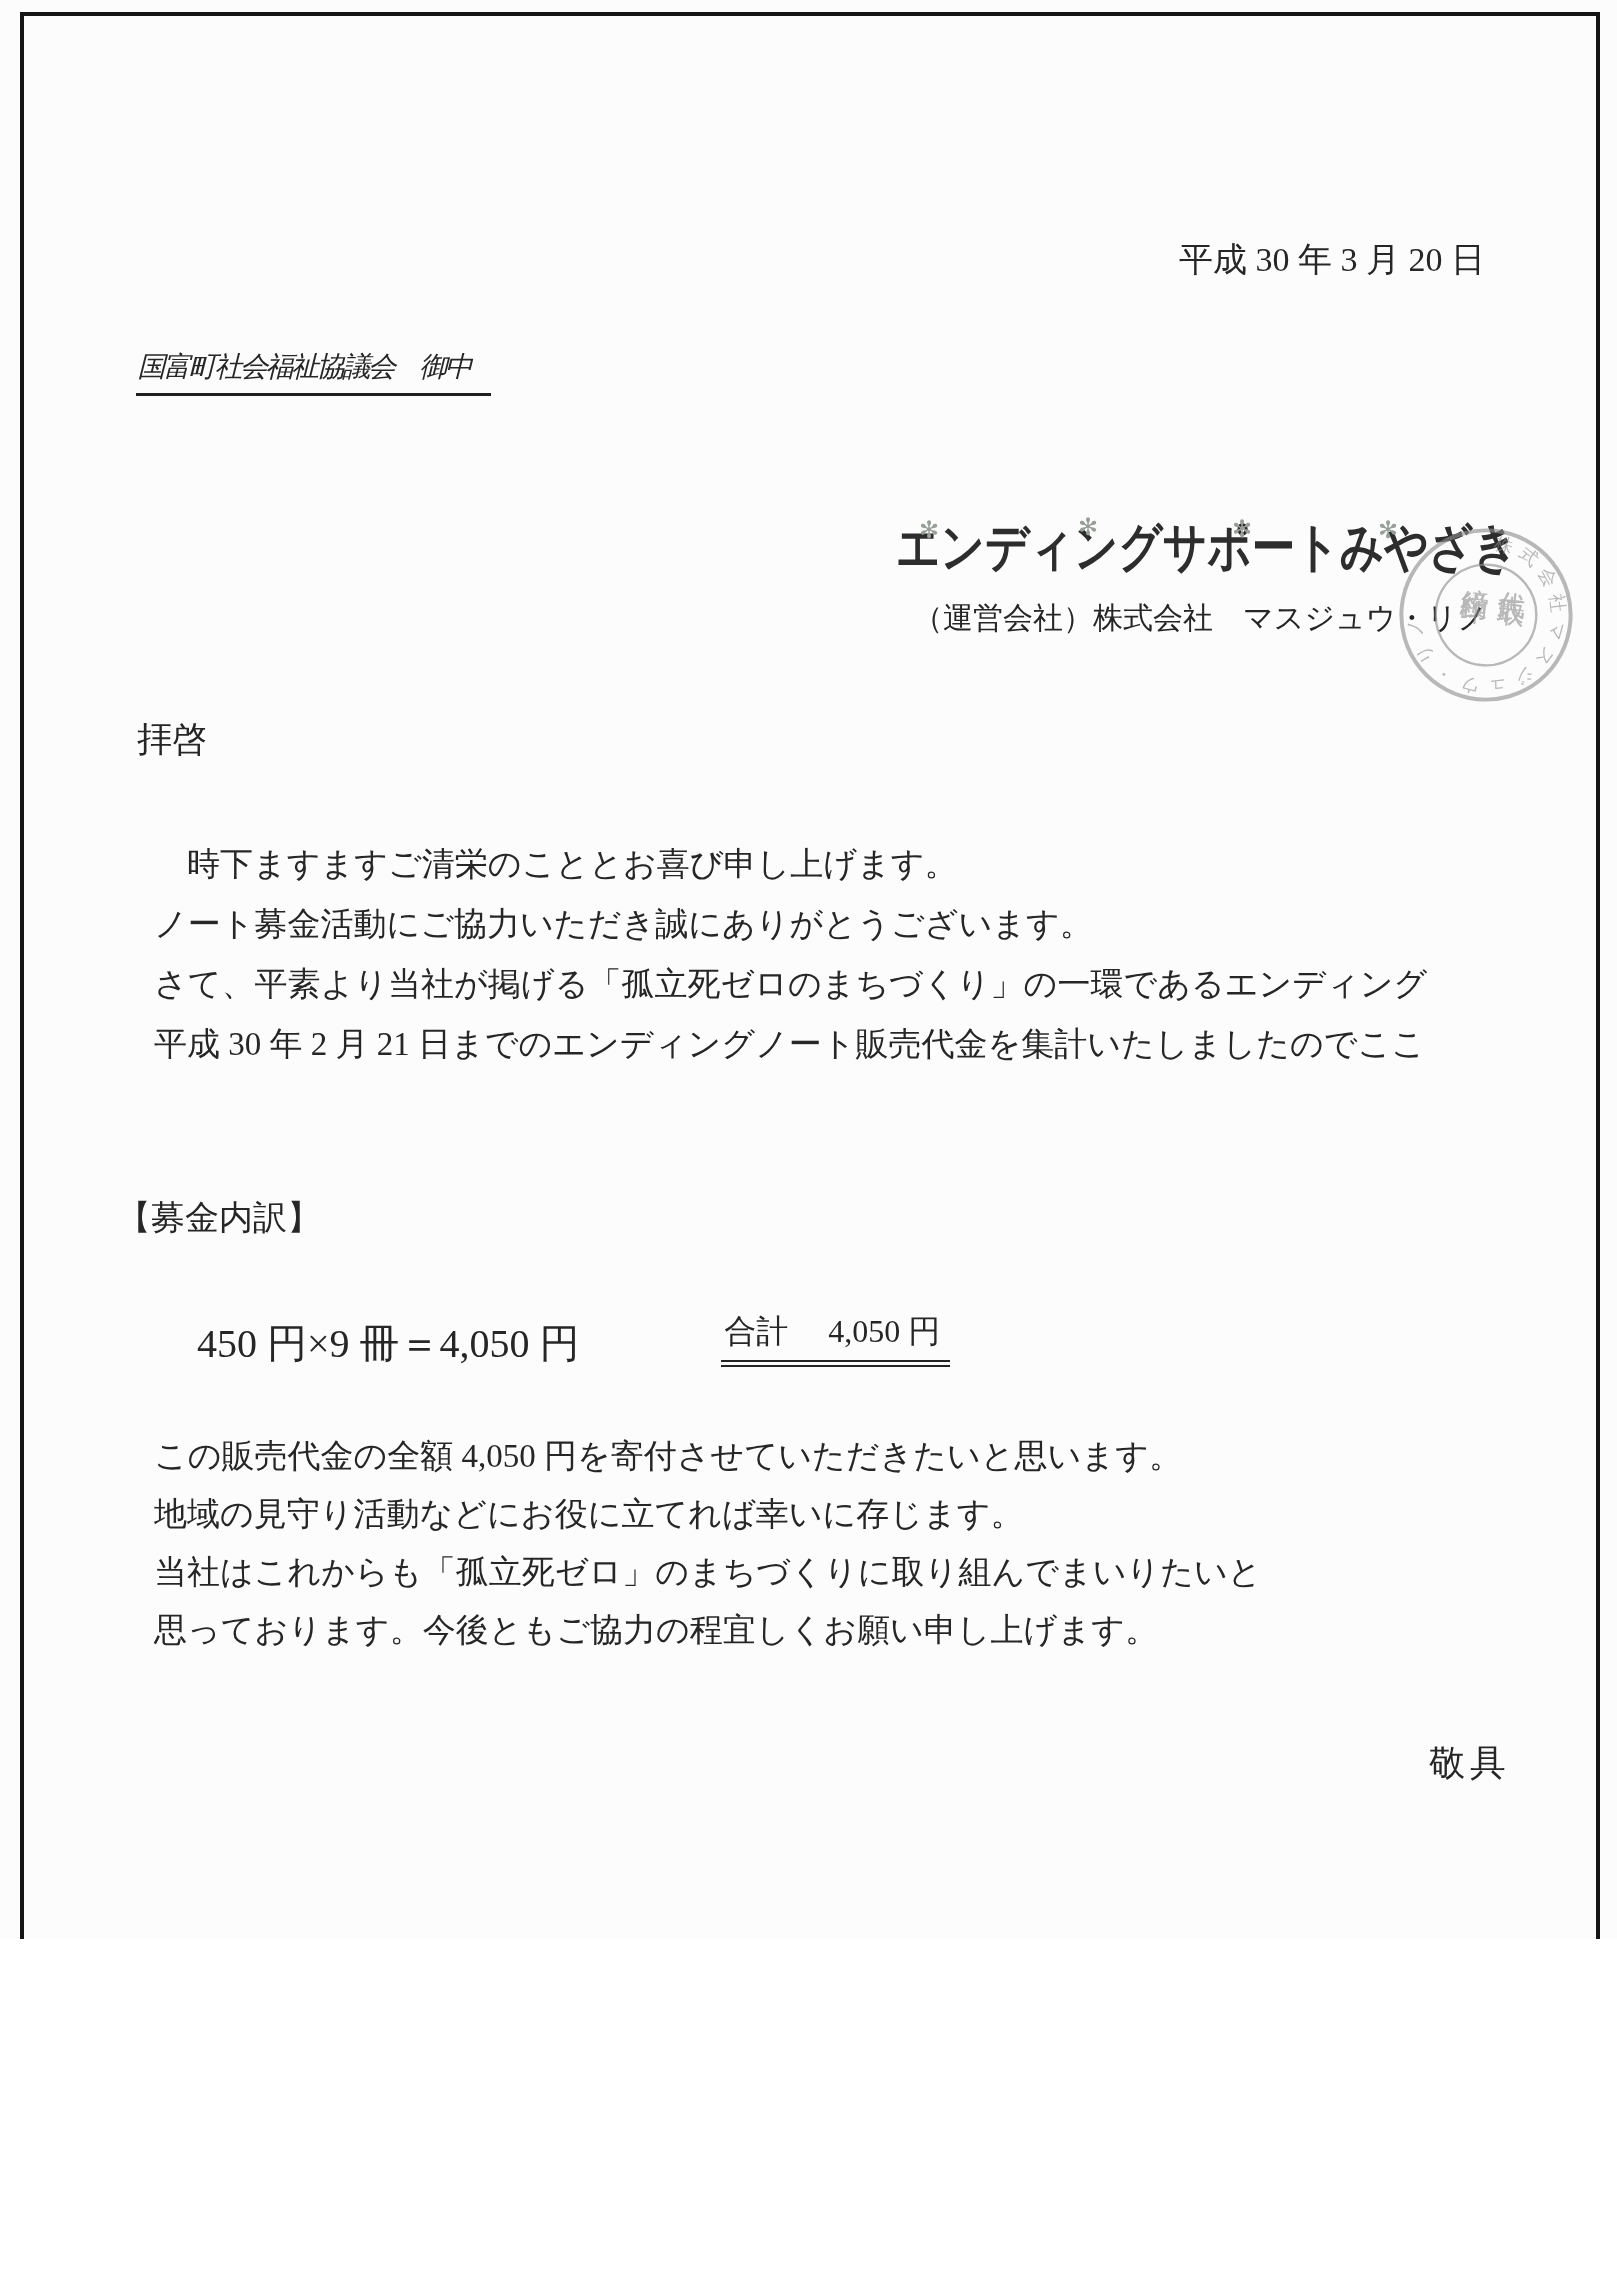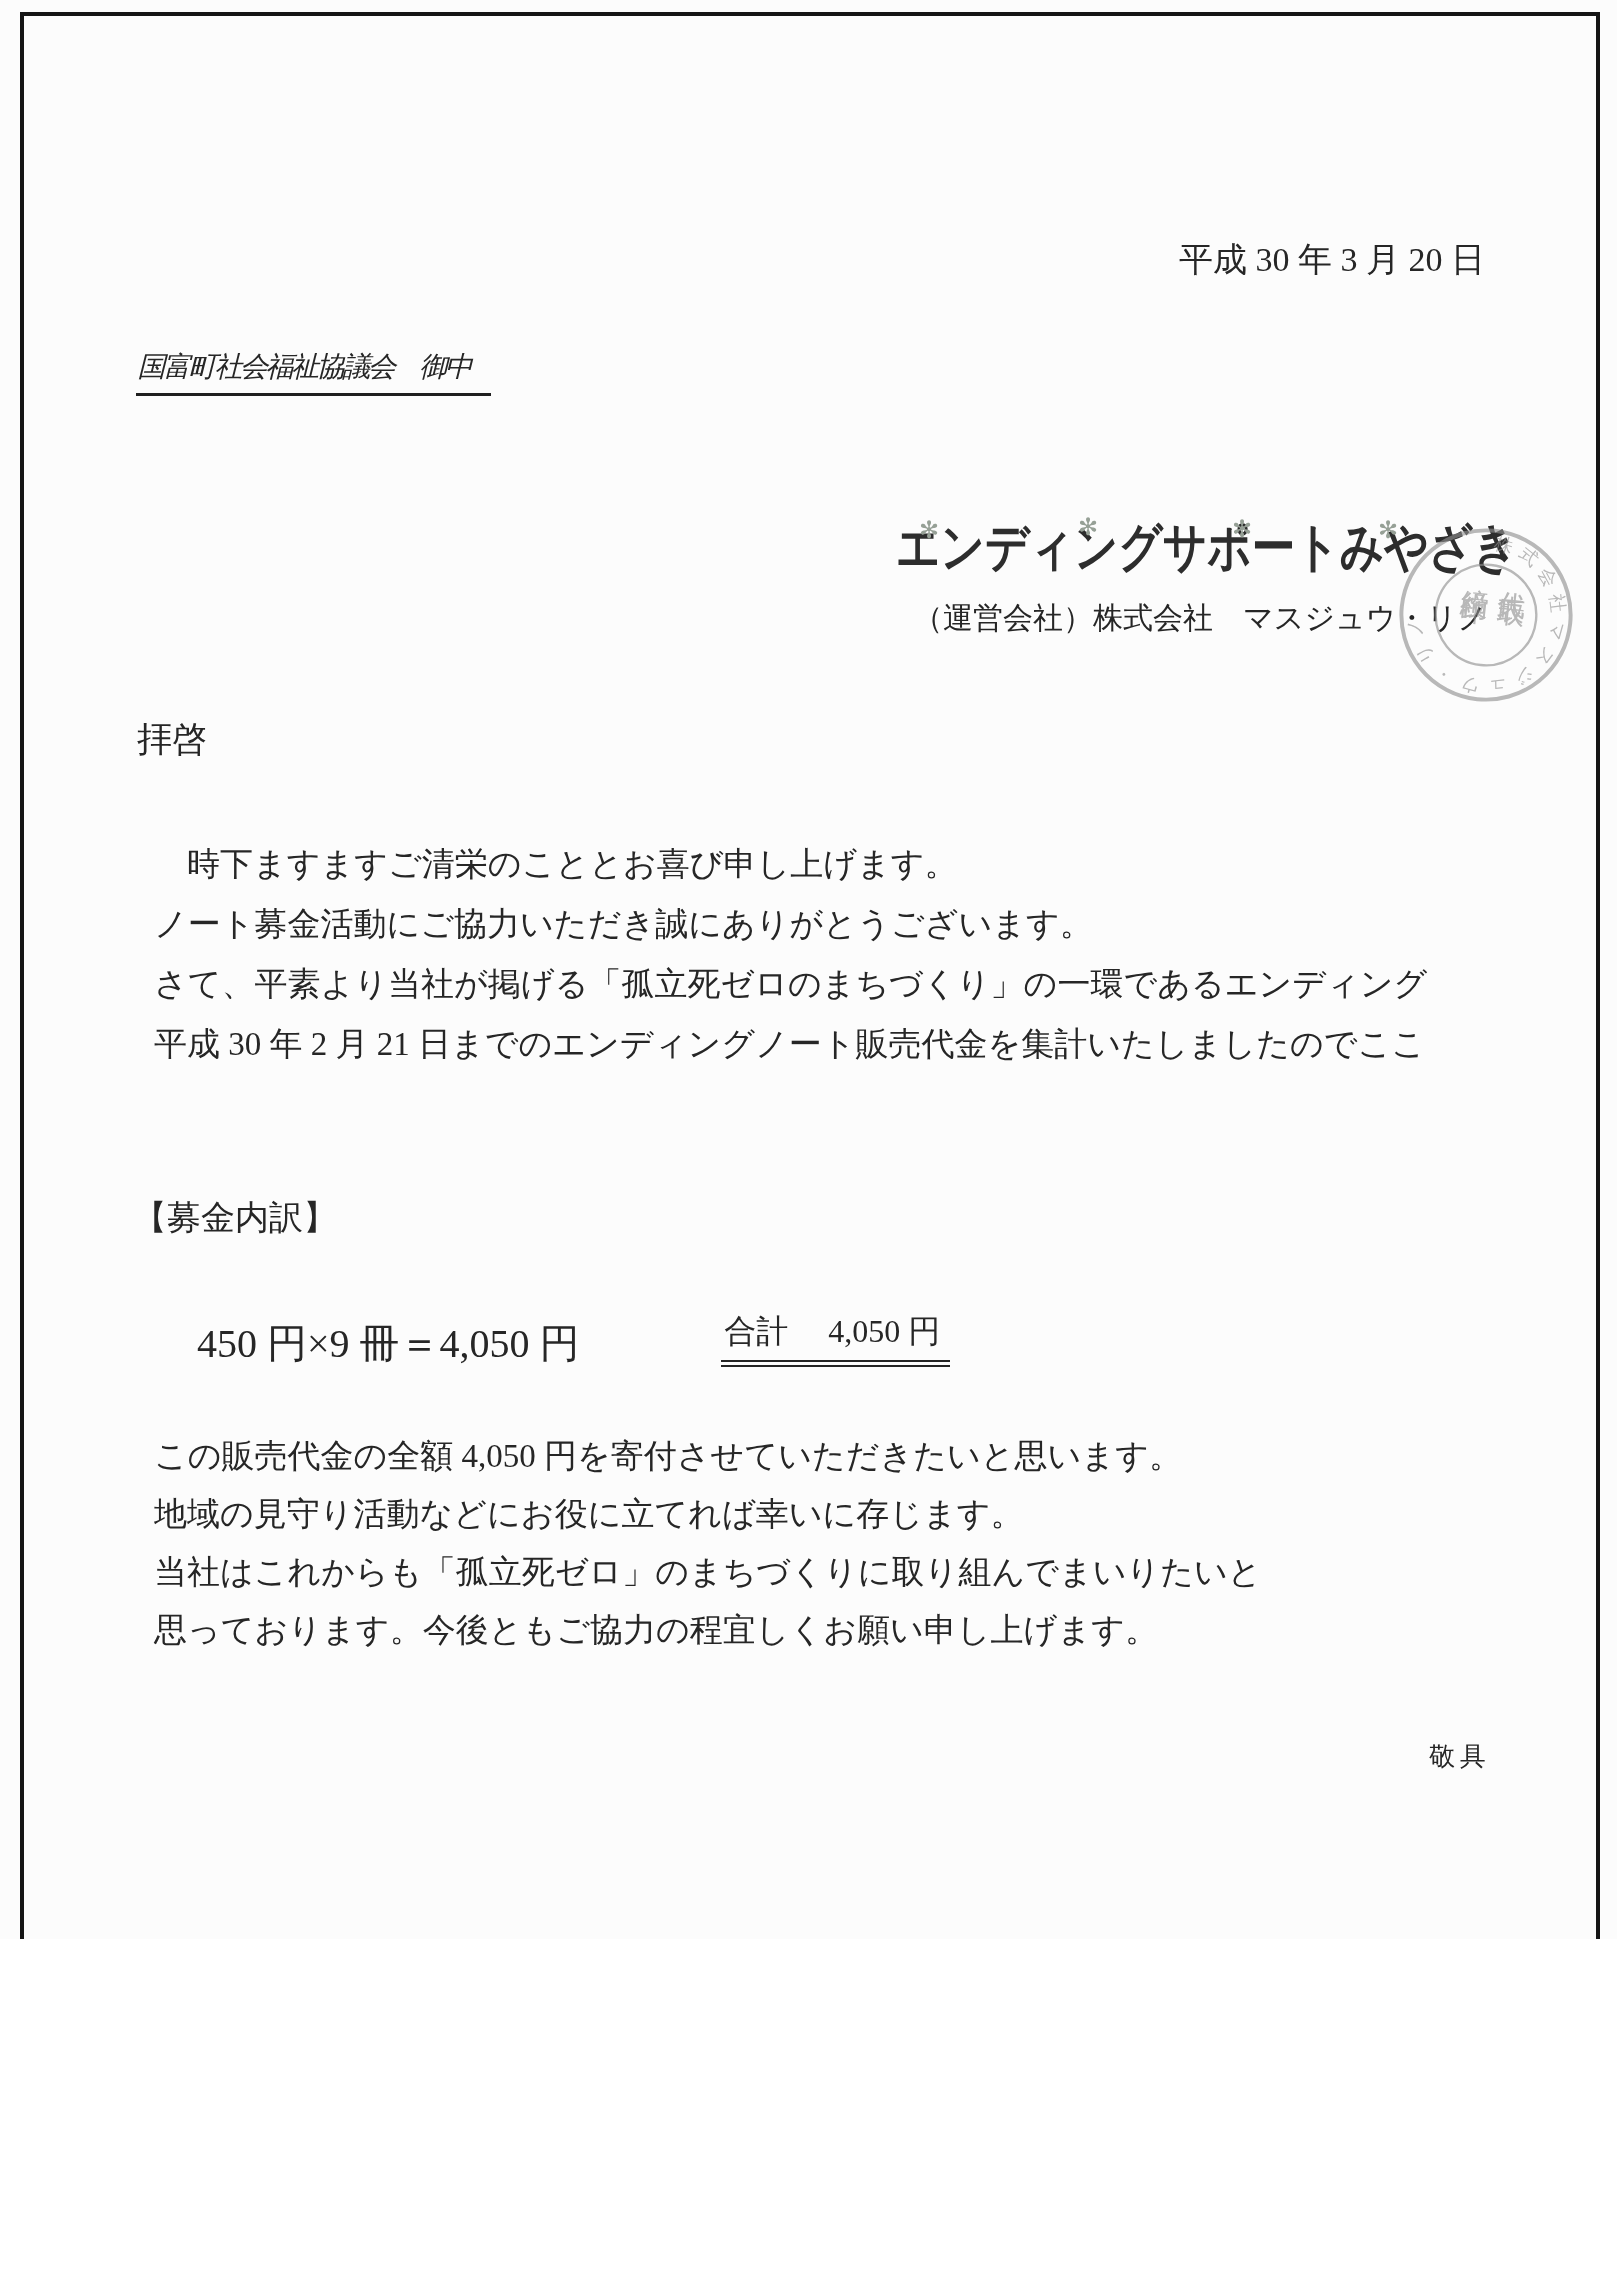--- a/index.html
+++ b/index.html
@@ -54,27 +54,27 @@
   .seal-col-right { left: 96px; top: 43px; }
   .seal-col-left  { left: 59px;  top: 43px; }
 
   .salutation { left: 137px; top: 716px; font-size: 35px; }
 
   .paragraph { position: absolute; font-size: 33px; }
   .paragraph div { white-space: pre; }
   .para-1 { left: 154px; top: 834px; line-height: 60px; }
   .para-2 { left: 154px; top: 1427px; line-height: 58px; }
 
-  .breakdown-heading { left: 133px; top: 1195px; font-size: 34px; }
+  .breakdown-heading { left: 117px; top: 1195px; font-size: 34px; }
   .breakdown-item    { left: 197px; top: 1316px; font-size: 40px; }
 
   .total-line { left: 721px; top: 1310px; font-size: 32px;
                 border-bottom: 7.2px double #242424; padding: 0 9.6px 5.6px 3.2px; }
 
-  .closing { left: 1429px; top: 1739px; font-size: 26px; letter-spacing: 4.8px; }
+  .closing { left: 1429px; top: 1739px; font-size: 36px; letter-spacing: 4.8px; }
 </style>
 </head>
 <body>
 
 <div class="page">
 
   <div class="frame"></div>
 
   <div class="txt date-line">平成 30 年 3 月 20 日</div>
 

